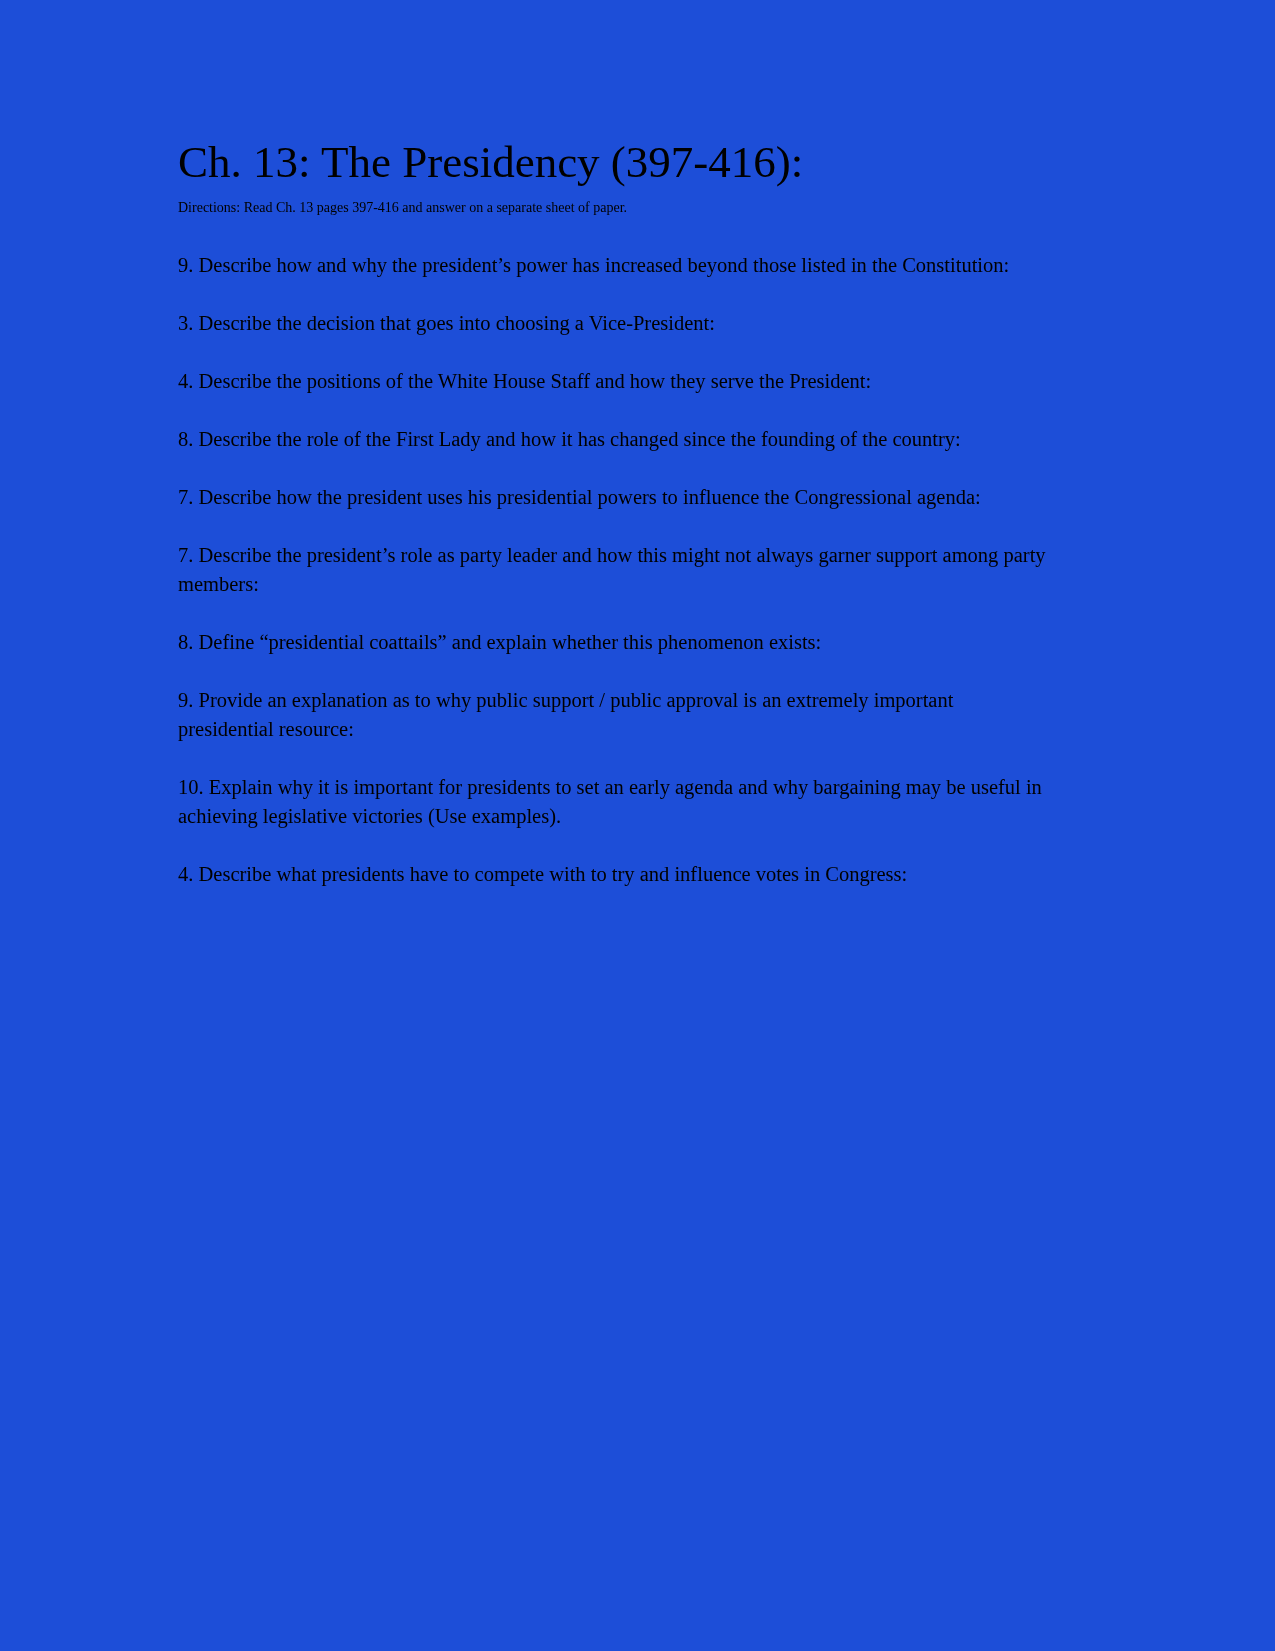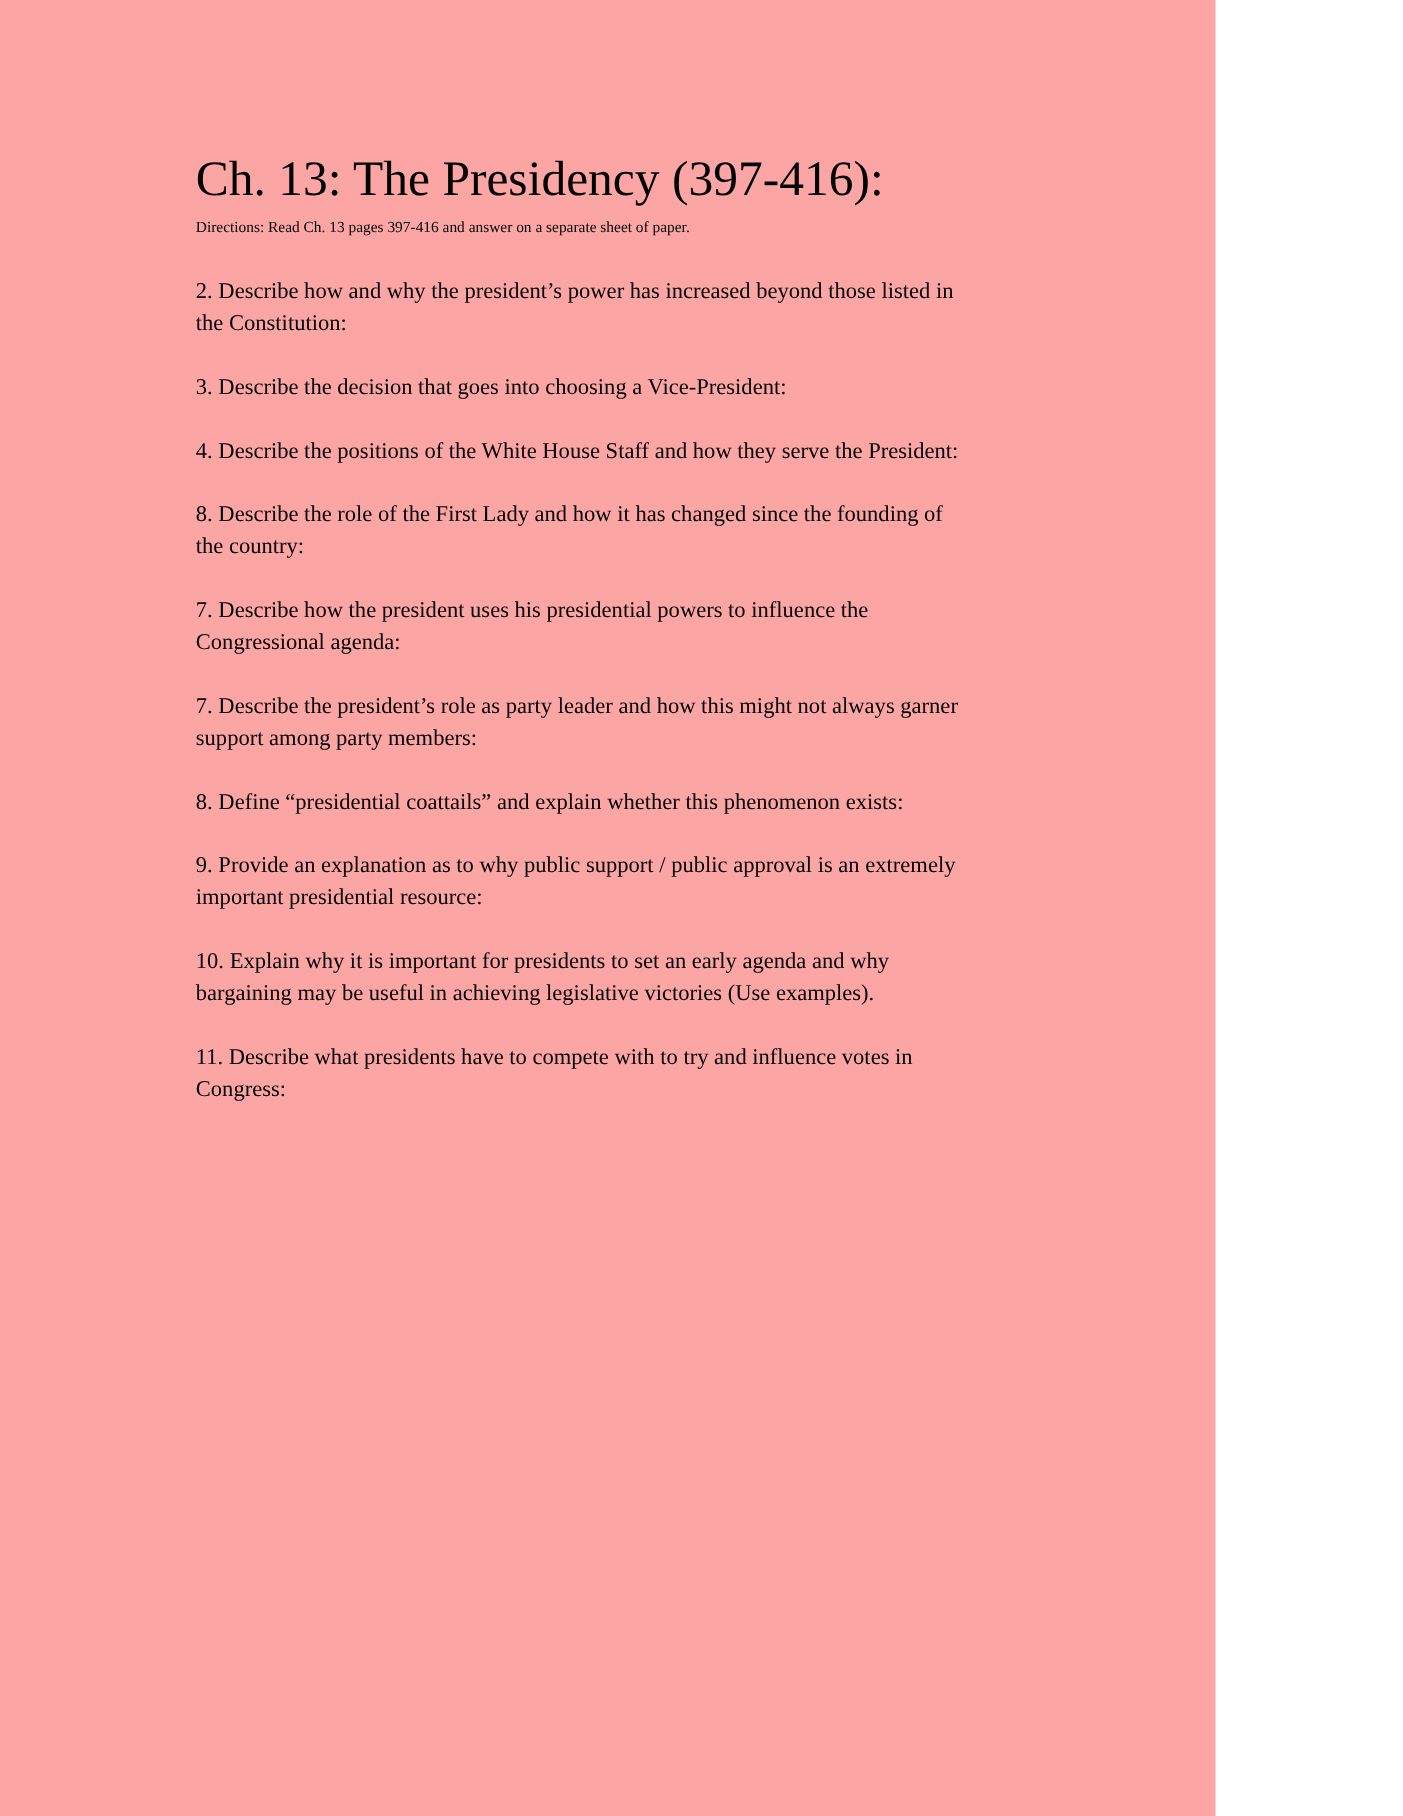--- a/index.html
+++ b/index.html
@@ -2,23 +2,23 @@
 <html><head>
 <meta charset="utf-8">
 <style>
   html, body {
     margin: 0;
     padding: 0;
     background: #ffffff;
   }
   .page {
     position: relative;
-    width: 1105px;
+    width: 1275px;
     height: 1651px;
-    background: #fca5a5;
+    background: #1d4ed8;
     box-sizing: border-box;
     padding: 136px 225px 0 178px;
     font-family: "Liberation Serif", "DejaVu Serif", serif;
     color: #000000;
     overflow: hidden;
   }
   .doc-title {
     font-size: 45px;
     font-weight: normal;
     line-height: 1.18;
@@ -38,24 +38,24 @@
   }
 </style>
 </head>
 <body>
 
 <div class="page">
   <h1 class="doc-title">Ch. 13: The Presidency (397-416):</h1>
   <p class="directions">Directions: Read Ch. 13 pages 397-416 and answer on a separate sheet of paper.</p>
 
   <div>
-    <p class="question">2. Describe how and why the president’s power has increased beyond those listed in the Constitution:</p>
+    <p class="question">9. Describe how and why the president’s power has increased beyond those listed in the Constitution:</p>
     <p class="question">3. Describe the decision that goes into choosing a Vice-President:</p>
     <p class="question">4. Describe the positions of the White House Staff and how they serve the President:</p>
     <p class="question">8. Describe the role of the First Lady and how it has changed since the founding of the country:</p>
     <p class="question">7. Describe how the president uses his presidential powers to influence the Congressional agenda:</p>
     <p class="question">7. Describe the president’s role as party leader and how this might not always garner support among party members:</p>
     <p class="question">8. Define “presidential coattails” and explain whether this phenomenon exists:</p>
     <p class="question">9. Provide an explanation as to why public support / public approval is an extremely important presidential resource:</p>
     <p class="question">10. Explain why it is important for presidents to set an early agenda and why bargaining may be useful in achieving legislative victories (Use examples).</p>
-    <p class="question">11. Describe what presidents have to compete with to try and influence votes in Congress:</p>
+    <p class="question">4. Describe what presidents have to compete with to try and influence votes in Congress:</p>
   </div>
 </div>
 
 </body></html>

